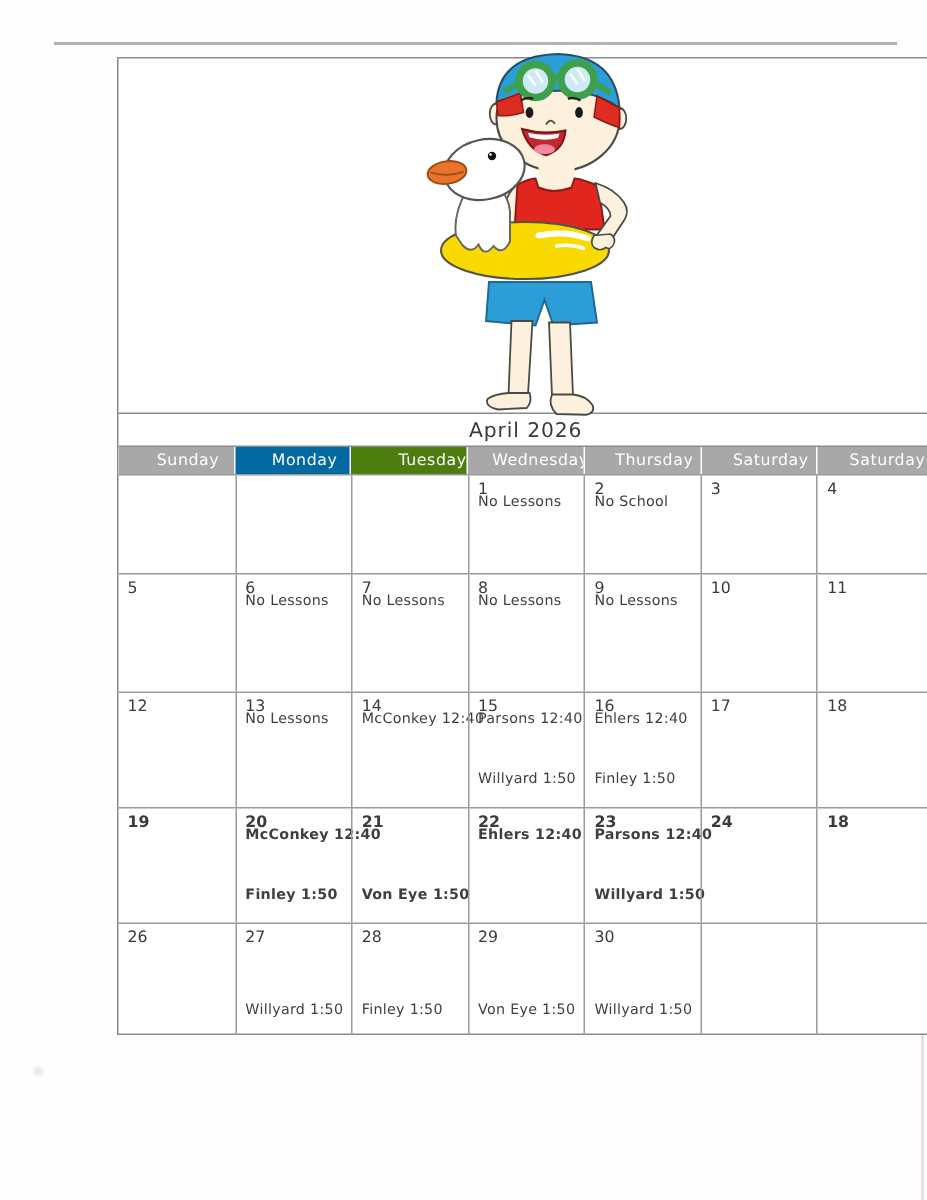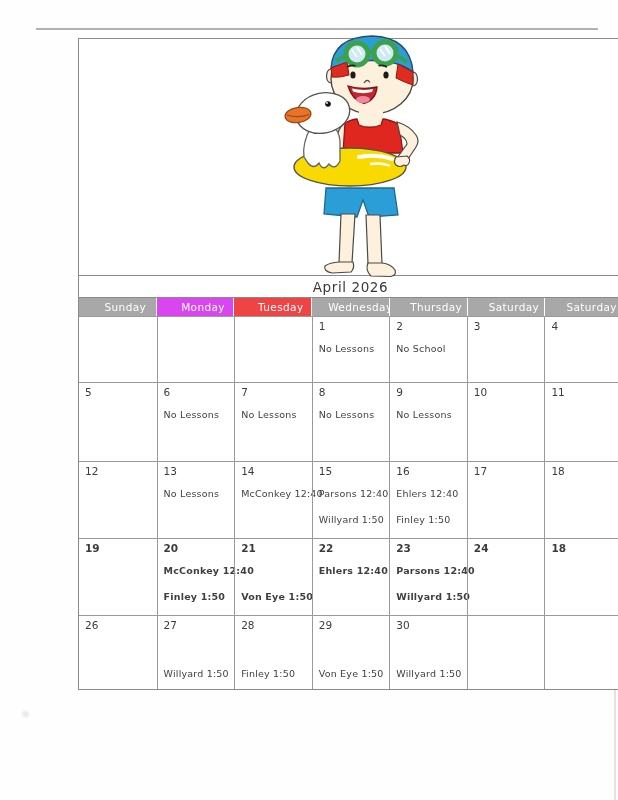--- a/index.html
+++ b/index.html
@@ -20,21 +20,21 @@
   .title-row{height:21px;display:flex;align-items:center;justify-content:center;}
   .month-title{font-size:13.5px;letter-spacing:.6px;color:#3a3a3a;}
   .header-row{height:19px;display:grid;grid-template-columns:repeat(7,1fr);column-gap:1px;border-top:1px solid #8a8a8a;background:#fff;}
   .hcell{color:#fff;font-size:10.5px;text-align:center;line-height:18px;letter-spacing:.4px;overflow:hidden;padding-left:16px;}
   .weeks{flex:1;display:flex;flex-direction:column;}
   .wrow{display:grid;grid-template-columns:repeat(7,1fr);border-top:1px solid #9a9a9a;}
   .dcell{position:relative;border-left:1px solid #9a9a9a;font-size:9.5px;}
   .dcell.first{border-left:none;}
   .daynum{padding:3px 0 0 6px;font-size:10.5px;color:#3b3b3b;}
   .event{position:absolute;left:6px;white-space:nowrap;color:#3f3f3f;letter-spacing:.2px;}
-  .event.slot1{top:26px;}
+  .event.slot1{top:12px;}
   .event.slot2{top:52px;}
 </style>
 </head>
 <body>
 
 <div class="scan-topline"></div>
 <div class="scan-rightline"></div>
 <div class="scan-smudge"></div>
 <div class="scan-tick"></div>
 
@@ -100,22 +100,22 @@
       <path d="M 137 126 Q 134 131 137 134 Q 141 137 145 134 Q 148 136 150 132 Q 152 128 148 125 Z" fill="#fdf1de" stroke="#4a4a44" stroke-width="1.1"></path>
     </svg>
   </div>
 
   <div class="title-row">
     <span class="month-title">April 2026</span>
   </div>
 
   <div class="header-row">
       <div class="hcell" style="background: rgb(168, 168, 168); color: rgb(255, 255, 255);">Sunday</div>
-      <div class="hcell" style="background: #d946ef; color: rgb(255, 255, 255);">Monday</div>
-      <div class="hcell" style="background: #ef4444; color: rgb(255, 255, 255);">Tuesday</div>
+      <div class="hcell" style="background: #0369a1; color: rgb(255, 255, 255);">Monday</div>
+      <div class="hcell" style="background: #4d7c0f; color: rgb(255, 255, 255); text-align: right;">Tuesday</div>
       <div class="hcell" style="background: rgb(168, 168, 168); color: rgb(255, 255, 255);">Wednesday</div>
       <div class="hcell" style="background: rgb(168, 168, 168); color: rgb(255, 255, 255);">Thursday</div>
       <div class="hcell" style="background: rgb(168, 168, 168); color: rgb(255, 255, 255);">Saturday</div>
       <div class="hcell" style="background: rgb(168, 168, 168); color: rgb(255, 255, 255);">Saturday</div>
     </div>
 
   <div class="weeks">
       <div class="wrow" style="height: 66px;">
         <div class="dcell first"></div>
         <div class="dcell"></div>

